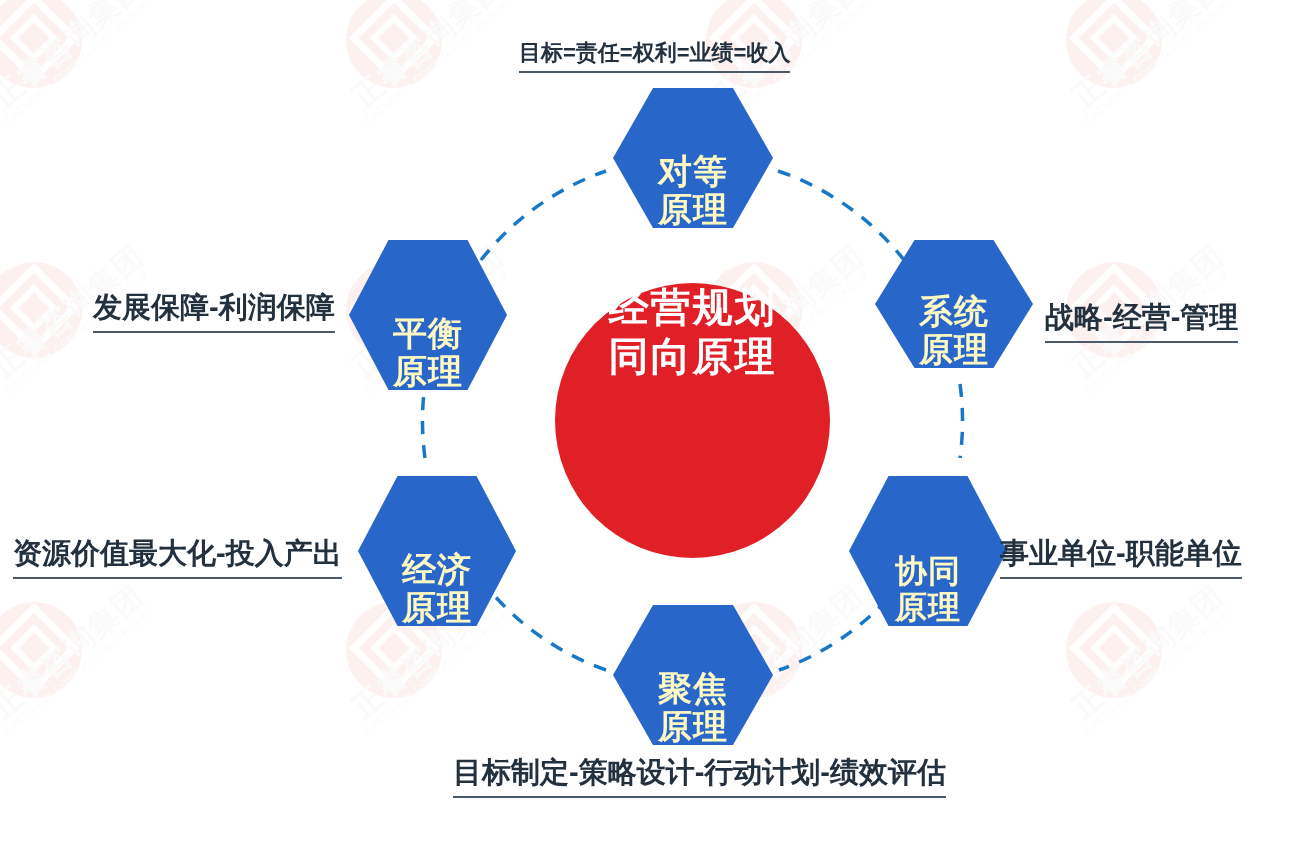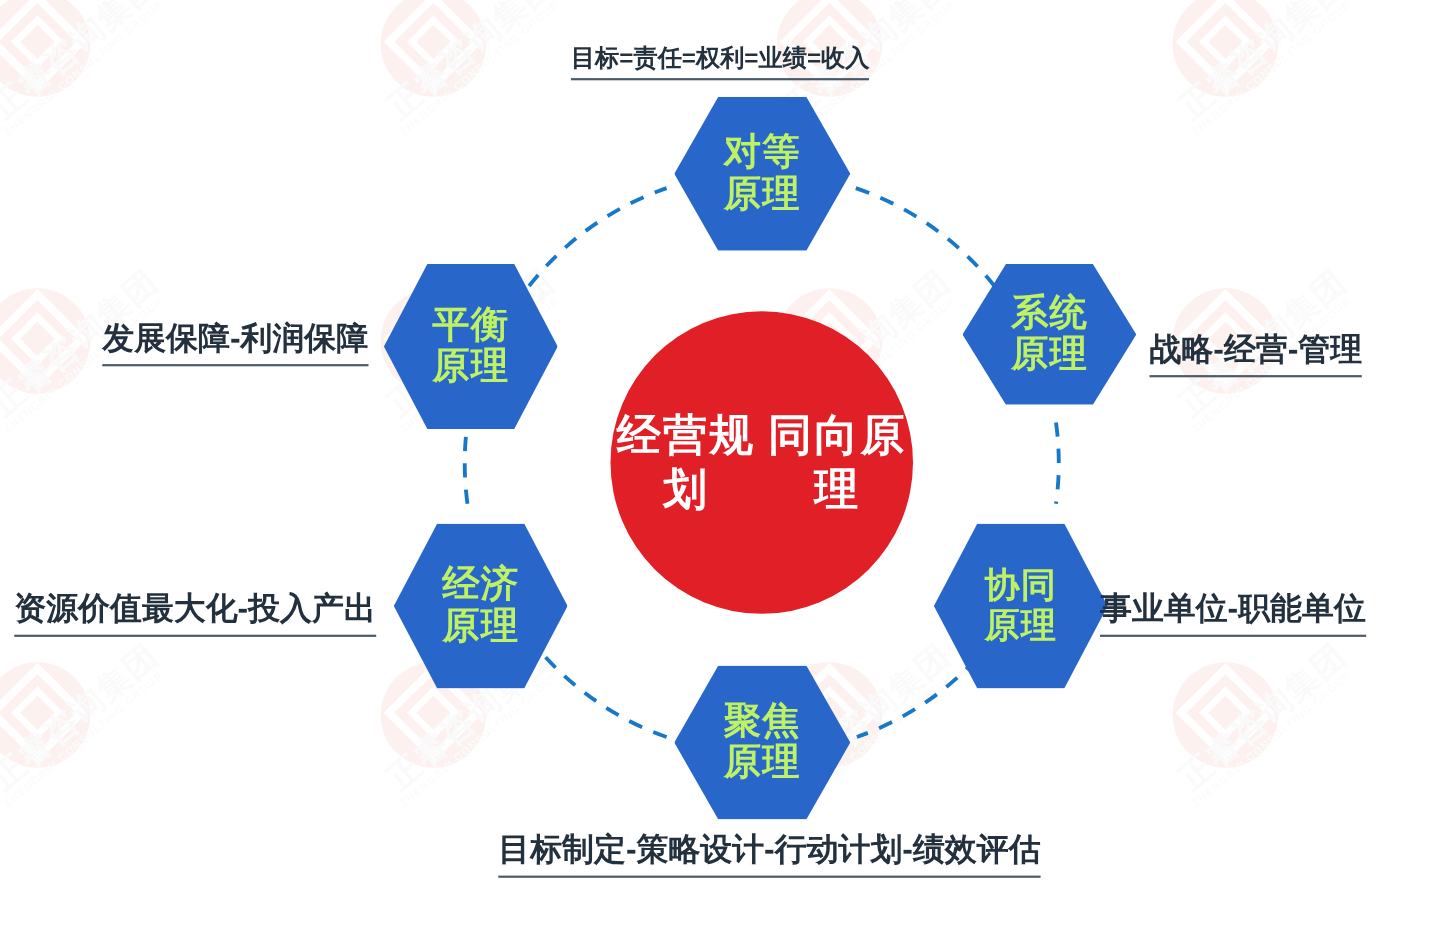--- a/index.html
+++ b/index.html
@@ -52,37 +52,36 @@
     font-size:10px;font-weight:bold;
     white-space:nowrap;letter-spacing:1px;
   }
 
   
   .diagram{position:absolute;inset:0;z-index:2;}
   svg.arcs{position:absolute;left:0;top:0;width:1300px;height:864px;z-index:2;}
 
   .hex{
     position:absolute;z-index:3;
-    display:flex;align-items:center;justify-content:center;
-    color:#bef264;
+    display:flex;align-items:flex-end;justify-content:center;
+    color:#fef9c3;
     font-weight:bold;
     line-height:1.12;
     text-align:center;
     letter-spacing:1px;
     -webkit-clip-path:polygon(25% 0%,75% 0%,100% 50%,75% 100%,25% 100%,0% 50%);
     clip-path:polygon(25% 0%,75% 0%,100% 50%,75% 100%,25% 100%,0% 50%);
-    font-family:Liberation Serif, serif;
   }
   .hex span{display:block;}
 
   .center-circle{
     position:absolute;z-index:3;
     border-radius:50%;
-    display:flex;align-items:center;justify-content:center;
-    flex-direction:row;
+    display:flex;align-items:center;justify-content:flex-start;
+    flex-direction:column;
     color:#ffffff;font-weight:bold;
     text-align:center;line-height:1.22;
     letter-spacing:2px;
   }
 
   .cap{
     position:absolute;z-index:4;
     color:#23313f;
     font-weight:bold;
     white-space:nowrap;

